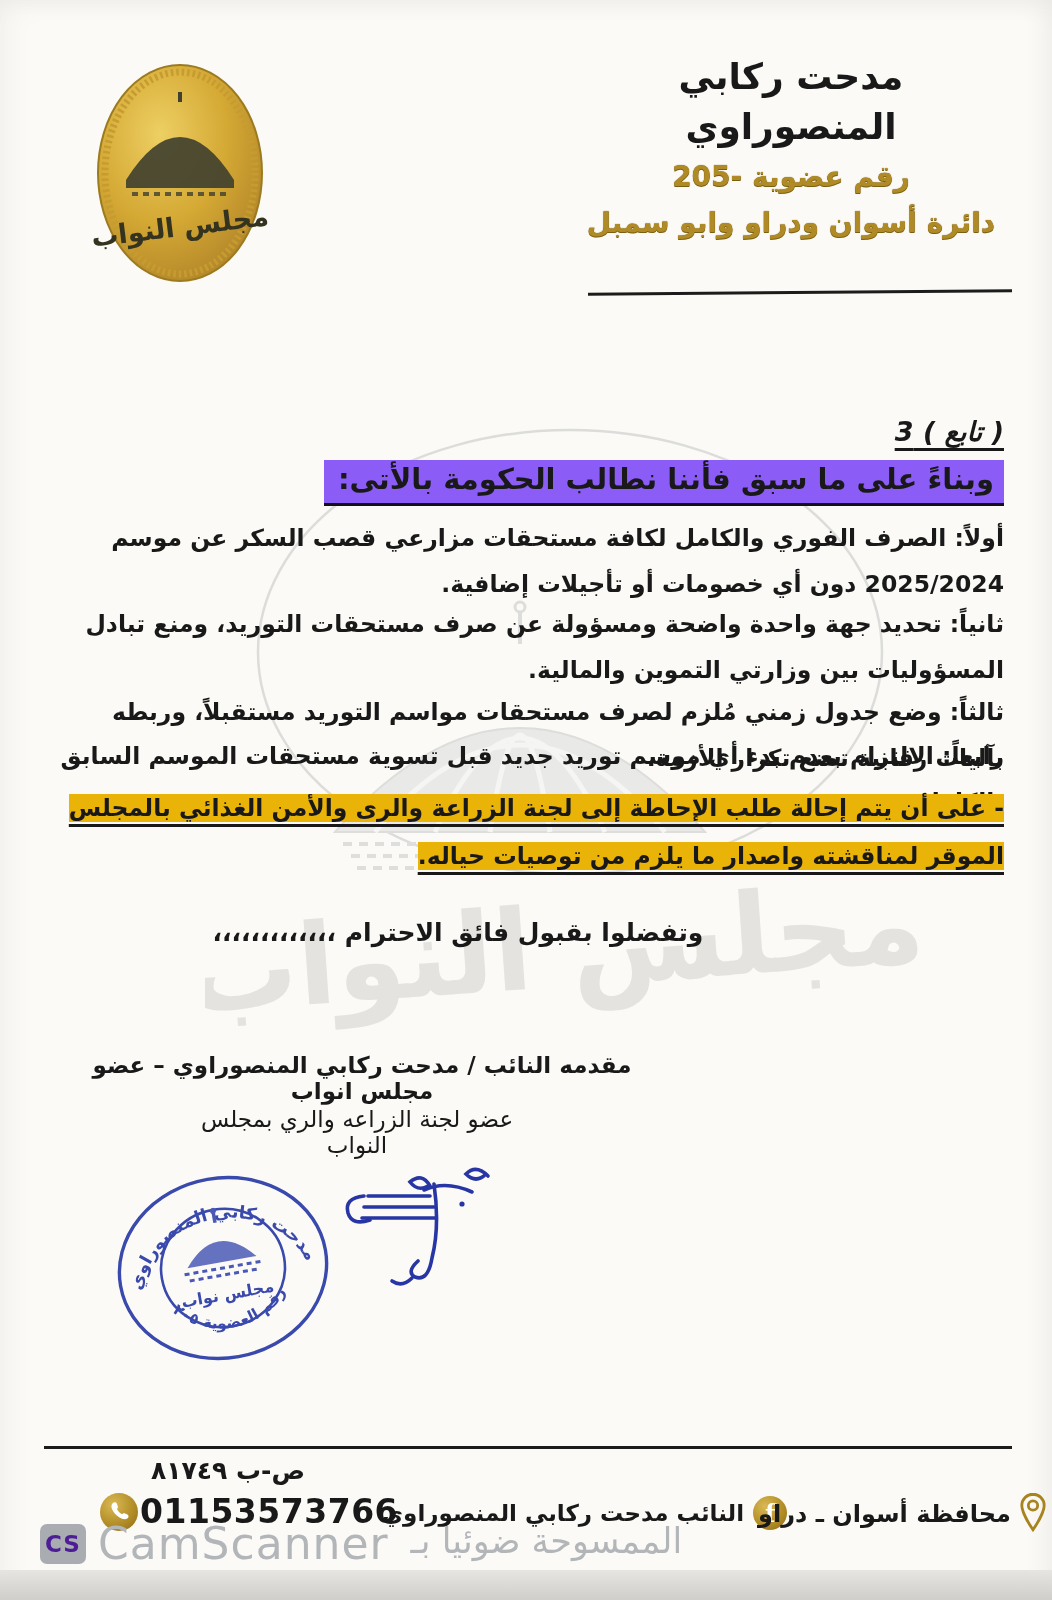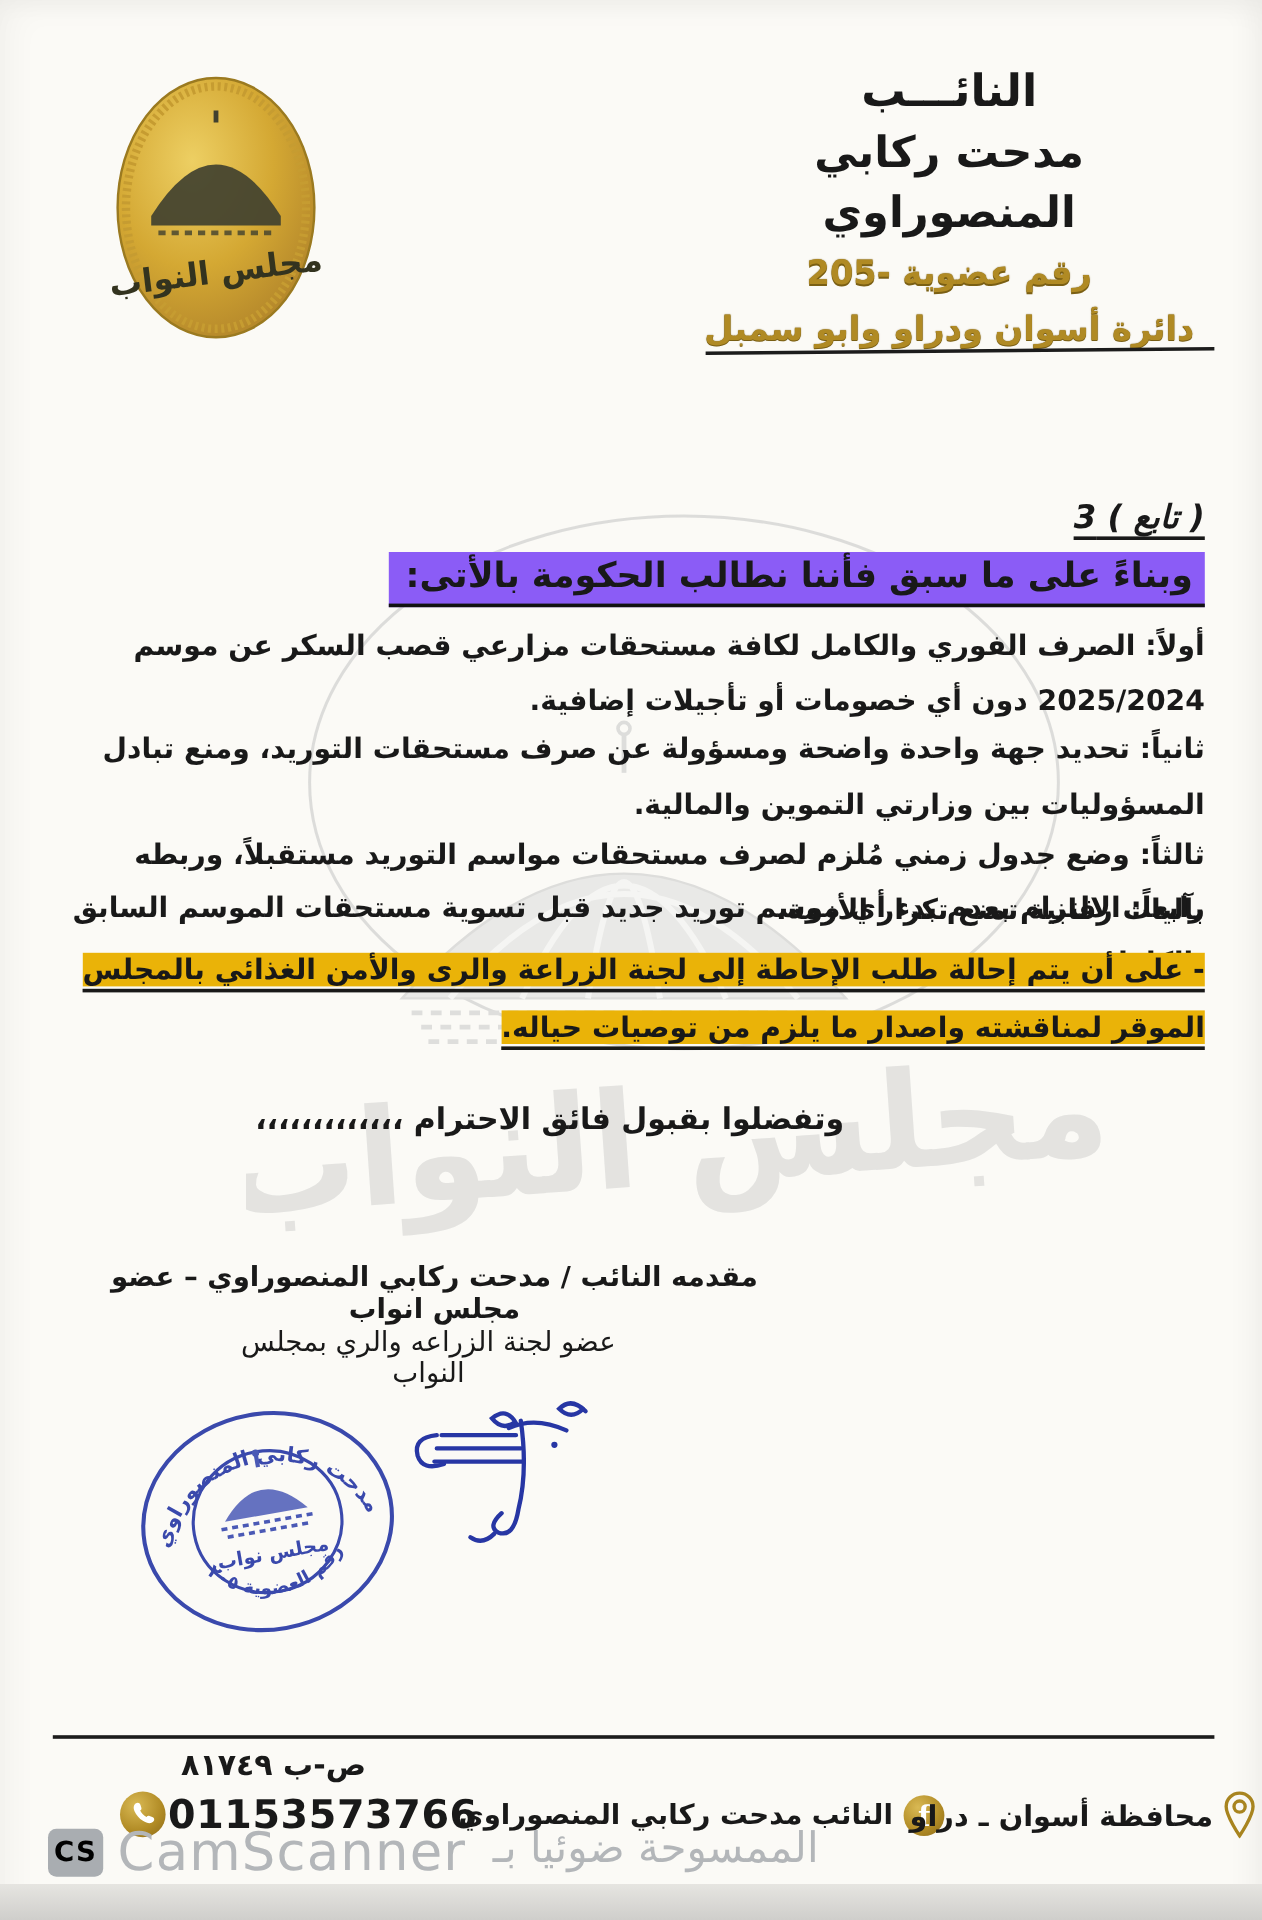--- a/index.html
+++ b/index.html
@@ -74,21 +74,21 @@
   .fb-row{position:absolute;top:1496px;left:382px;display:flex;direction:rtl;align-items:center;gap:9px;z-index:2;}
   .fb-row .txt{font-size:23px;font-weight:bold;}
   .loc-row{position:absolute;top:1492px;left:758px;display:flex;direction:rtl;align-items:center;gap:8px;z-index:2;}
   .loc-row .txt{font-size:24px;font-weight:bold;}
   .icon-circle{width:38px;height:38px;border-radius:50%;display:flex;align-items:center;justify-content:center;flex:0 0 auto;}
   .gold-grad{background:radial-gradient(circle at 35% 30%,#d9b954,#b08a24 60%,#8a691a);}
   .fbi{width:34px;height:34px;color:#fff;font-weight:bold;font-size:24px;font-family:"DejaVu Serif",serif;}
   
   .scanner{position:absolute;top:1518px;left:40px;display:flex;direction:ltr;align-items:center;gap:12px;z-index:4;color:#b3b6b9;}
   .cs-badge{
-    width:46px;height:40px;border-radius:7px;background:#a9adb1;color:#000000;
+    width:46px;height:40px;border-radius:7px;background:#a9adb1;color:#4c1d95;
     display:flex;align-items:center;justify-content:center;font-size:23px;font-weight:bold;letter-spacing:1px;
   }
   .cs-name{font-size:44px;letter-spacing:1px;}
   .cs-ar{font-size:35px;margin-left:10px;margin-top:-6px;}
 </style>
 </head>
 <body>
 
 <div class="page">
 
@@ -112,21 +112,20 @@
     </defs>
     <ellipse cx="88" cy="115" rx="82" ry="108" fill="url(#gold)" stroke="#9b7a20" stroke-width="2"></ellipse>
     <ellipse cx="88" cy="115" rx="75" ry="101" fill="none" stroke="#c69c31" stroke-width="7" stroke-dasharray="2.5 3"></ellipse>
     <path d="M 34 122 Q 88 36 142 122 L 142 130 L 34 130 Z" fill="#41412f" opacity=".92"></path>
     <line x1="88" y1="44" x2="88" y2="34" stroke="#41412f" stroke-width="4"></line>
     <path d="M 40 136 H 136" stroke="#41412f" stroke-width="4" stroke-dasharray="6 5" opacity=".8"></path>
     <text x="88" y="178" text-anchor="middle" font-size="27" font-weight="bold" fill="#33331f" transform="rotate(-7 88 170)">مجلس النواب</text>
   </svg>
 
   <div class="lh">
-    <div class="t1">النائـــب</div>
     <div class="t2">مدحت ركابي المنصوراوي</div>
     <div class="g">رقم عضوية -205</div>
     <div class="g">دائرة أسوان ودراو وابو سمبل</div>
   </div>
   <div class="lh-rule"></div>
 
   <div class="doc">
     <div class="blk cont">( تابع ) 3</div>
     <div class="blk head"><span>وبناءً على ما سبق فأننا نطالب الحكومة بالأتى:</span></div>
     <div class="blk para p1">أولاً: الصرف الفوري والكامل لكافة مستحقات مزارعي قصب السكر عن موسم 2025/2024 دون أي خصومات أو تأجيلات إضافية.</div>

